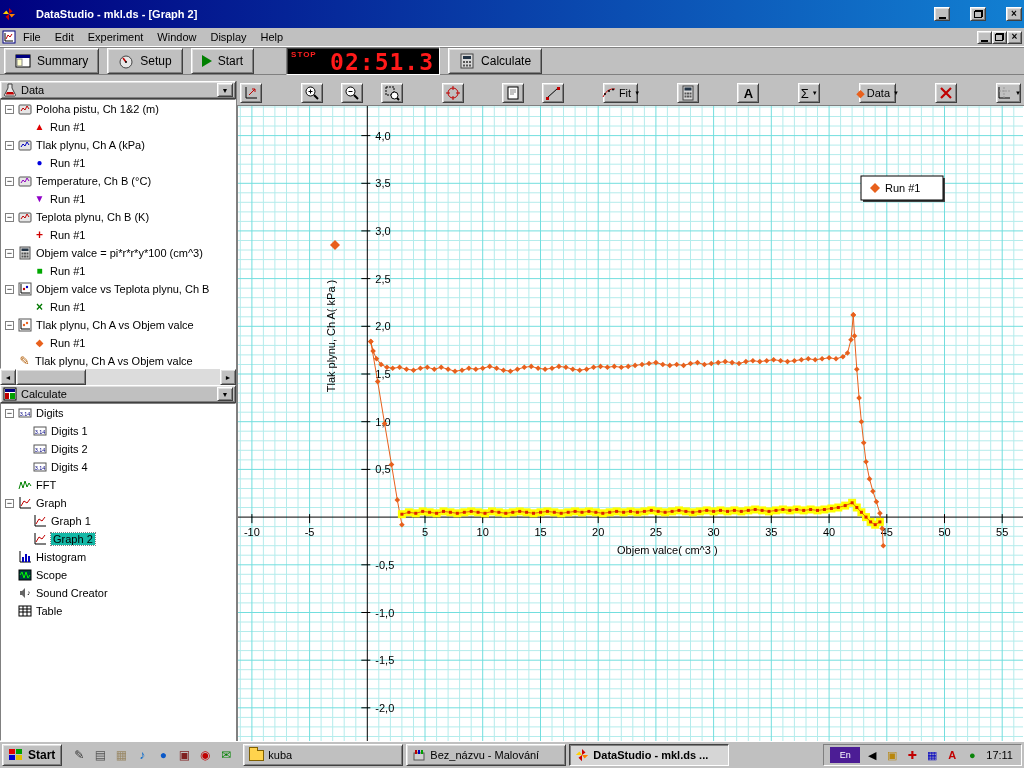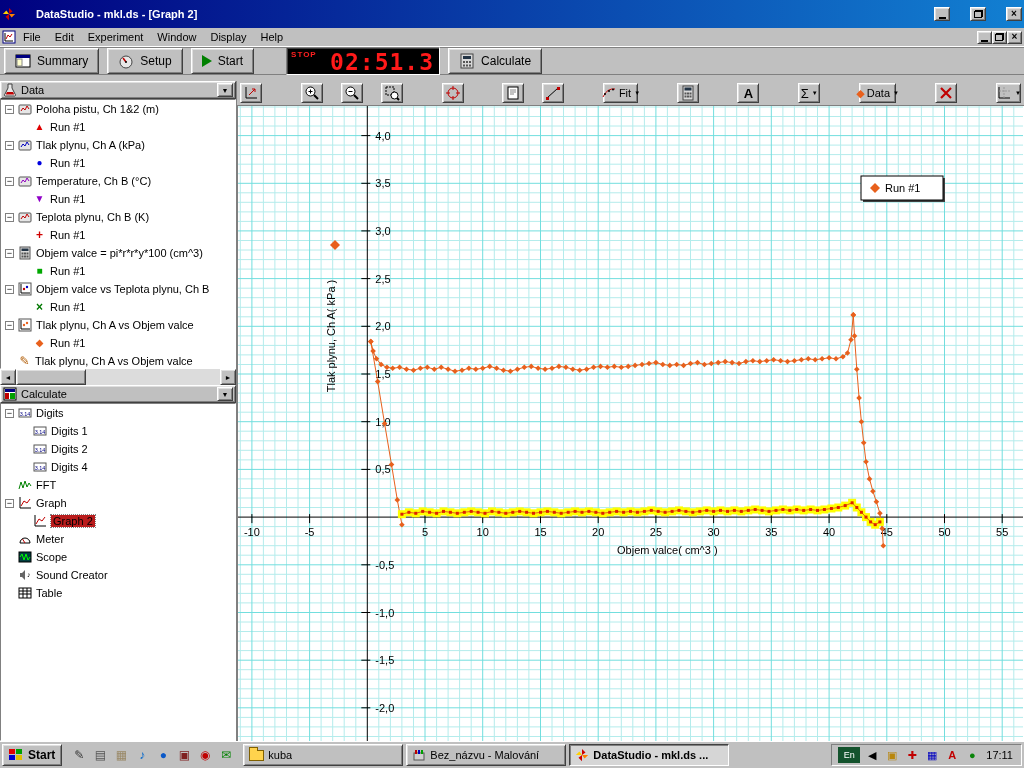--- a/index.html
+++ b/index.html
@@ -35,21 +35,21 @@
 .disp-tree{flex:1;min-height:0}
 .trow{height:18px;display:flex;align-items:center;gap:4px;padding-left:4px;white-space:nowrap;overflow:hidden}
 .exp{width:9px;height:9px;border:1px solid #808080;background:#fff;display:inline-flex;align-items:center;justify-content:center;font-size:9px;line-height:7px;flex:none}
 .noexp{width:9px;flex:none}
 .runrow{padding-left:32px}
 .childrow{padding-left:32px}
 .mk{width:13px;text-align:center;flex:none;font-size:10px;line-height:1}
 .ic{width:14px;height:14px;flex:none}
 .ic16{width:16px;height:16px;flex:none}
 .tl{overflow:hidden}
-.sel{background:#b91c1c;outline:1px dotted #808080;padding:0 2px}
+.sel{background:#14b8a6;outline:1px dotted #808080;padding:0 2px}
 .hscroll{height:16px;display:flex;background:#dcdcdc;flex:none;align-items:center}
 .sarrow{width:16px;height:16px;display:inline-flex;align-items:center;justify-content:center;font-size:7px;flex:none}
 .strack{flex:1;height:16px;position:relative}
 .sthumb{position:absolute;left:0;top:0;width:70px;height:16px}
 .gpanel{flex:1;display:flex;flex-direction:column;min-width:0;min-height:0}
 .gtoolbar{height:24px;display:flex;align-items:center;gap:18px;padding:0 3px;flex:none}
 .gbtn{height:20px;min-width:22px;display:inline-flex;align-items:center;justify-content:center;gap:2px;padding:0 3px;font-size:11px}
 .ggap{width:4px}
 .dar{font-size:6px;margin-left:1px}
 .gcanvas{flex:1;background:#fff;border-left:1px solid #808080;border-top:1px solid #808080;overflow:hidden}
@@ -59,21 +59,21 @@
 .startbtn{height:22px;display:inline-flex;align-items:center;gap:4px;padding:0 6px;font-weight:bold;font-size:12px}
 .flag{width:15px;height:12px;display:grid;grid-template-columns:6px 6px;grid-template-rows:5px 5px;gap:1px}
 .flag i{display:block}
 .qlaunch{display:flex;gap:3px;padding:0 5px;align-items:center}
 .qicon{width:18px;height:18px;display:inline-flex;align-items:center;justify-content:center;font-size:12px;line-height:1}
 .taskbtn{width:160px;height:22px;display:inline-flex;align-items:center;gap:4px;padding:0 5px;overflow:hidden;white-space:nowrap;font-size:11px}
 .taskbtn.active{border-color:#404040 #fff #fff #404040;box-shadow:inset 1px 1px 0 #808080;background:#d6d6d6;font-weight:bold}
 .folder{width:15px;height:11px;background:#ffd34d;border:1px solid #806000;position:relative;flex:none}
 .folder::before{content:"";position:absolute;top:-4px;left:-1px;width:7px;height:3px;background:#ffd34d;border:1px solid #806000;border-bottom:none}
 .tray{margin-left:auto;height:22px;display:flex;align-items:center;gap:4px;padding:0 6px;border:1px solid;border-color:#808080 #fff #fff #808080}
-.lang{width:22px;height:16px;background:#14532d;color:#fff;font-size:9px;display:inline-flex;align-items:center;justify-content:center;flex:none}
+.lang{width:30px;height:16px;background:#4c1d95;color:#fff;font-size:9px;display:inline-flex;align-items:center;justify-content:center;flex:none}
 .ticon{width:16px;height:16px;display:inline-flex;align-items:center;justify-content:center;font-size:11px;line-height:1;flex:none}
 .clock{padding:0 2px}
 </style>
 </head>
 <body>
 
 <div class="window">
 
   <div class="titlebar">
     <svg class="ic" viewBox="0 0 16 16">
@@ -335,29 +335,38 @@
               <path d="M2 1v11h11" stroke="#000" fill="none"></path>
               <polyline points="3,10 6,5 9,7 12,3" fill="none" stroke="#c00000"></polyline>
             </svg>
           <span class="tl">Graph</span>
         </div>
         <div class="trow childrow">
           <svg class="ic" viewBox="0 0 14 14">
               <path d="M2 1v11h11" stroke="#000" fill="none"></path>
               <polyline points="3,10 6,5 9,7 12,3" fill="none" stroke="#c00000"></polyline>
             </svg>
+          <span class="tl">Graph 1</span>
+        </div>
+        <div class="trow childrow">
+          <svg class="ic" viewBox="0 0 14 14">
+              <path d="M2 1v11h11" stroke="#000" fill="none"></path>
+              <polyline points="3,10 6,5 9,7 12,3" fill="none" stroke="#c00000"></polyline>
+            </svg>
           <span class="tl sel">Graph 2</span>
         </div>
         <div class="trow">
           <span class="noexp"></span>
           <svg class="ic" viewBox="0 0 14 14">
-              <path d="M2 11a5 5 0 0 1 10 0z" fill="#fff" stroke="#000"></path>
-              <line x1="7" y1="11" x2="4.5" y2="7" stroke="#c00000"></line>
-            </svg>
-          <span class="tl">Meter</span>
+              <path d="M2 1v11h11" stroke="#000" fill="none"></path>
+              <rect x="4" y="7" width="2" height="5" fill="#0000c0"></rect>
+              <rect x="7" y="4" width="2" height="8" fill="#0000c0"></rect>
+              <rect x="10" y="6" width="2" height="6" fill="#0000c0"></rect>
+            </svg>
+          <span class="tl">Histogram</span>
         </div>
         <div class="trow">
           <span class="noexp"></span>
           <svg class="ic" viewBox="0 0 14 14">
               <rect x="1" y="2" width="12" height="10" fill="#004040" stroke="#000"></rect>
               <polyline points="2,7 4,4 6,10 8,4 10,10 12,7" fill="none" stroke="#00ff00"></polyline>
             </svg>
           <span class="tl">Scope</span>
         </div>
         <div class="trow">

